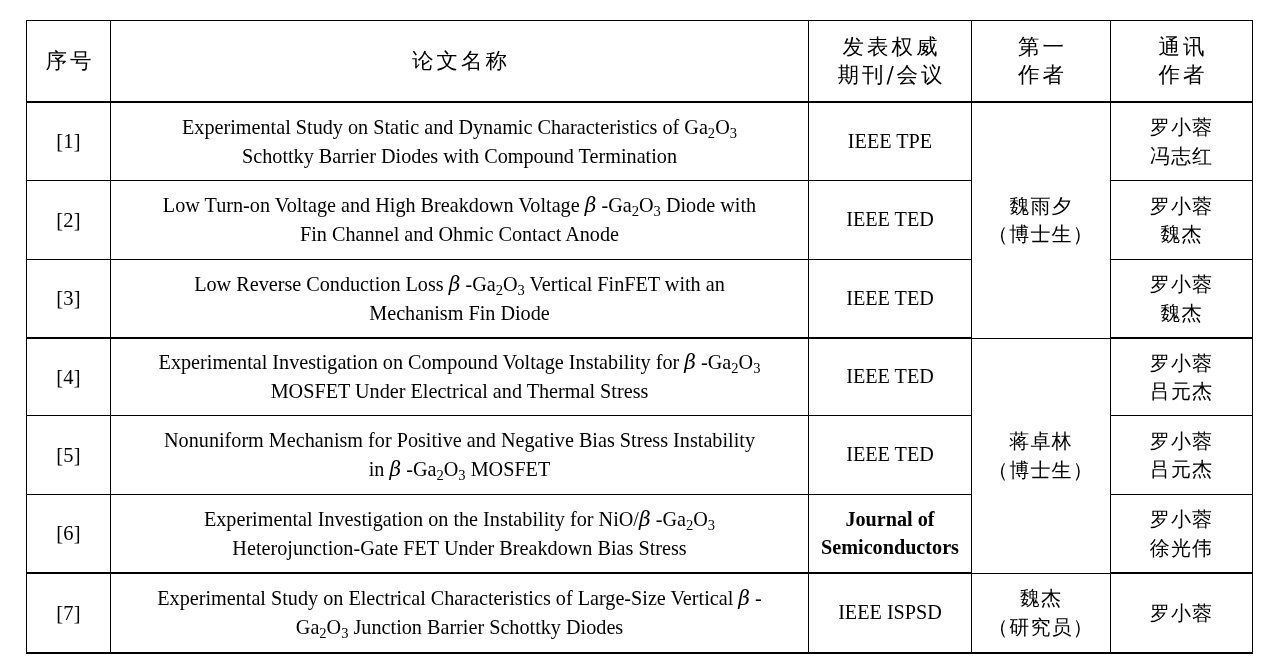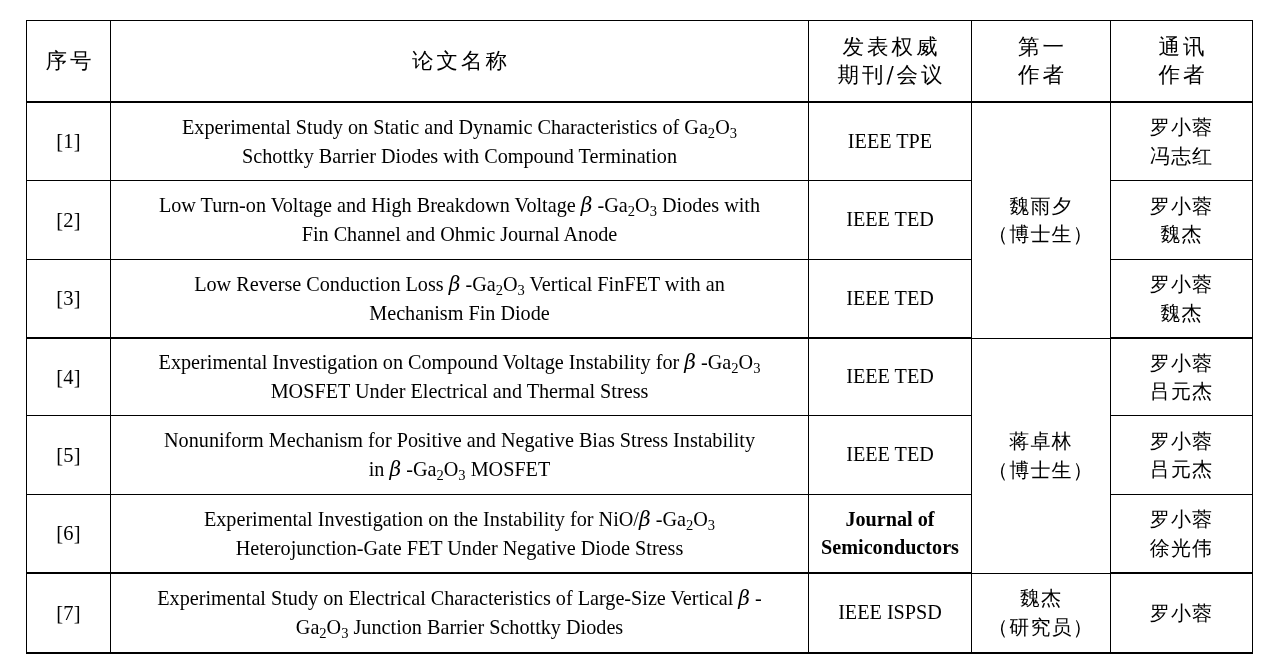--- a/index.html
+++ b/index.html
@@ -171,22 +171,22 @@
         </td>
         <td class="person">
           <span class="ln">罗小蓉</span>
           <span class="ln">冯志红</span>
         </td>
       </tr>
 
       <tr class="body-row r2">
         <td class="idx">[2]</td>
         <td class="title-cell">
-          <span class="ln"><span>Low Turn-on Voltage and High Breakdown Voltage </span><span class="beta">β</span><span> -Ga</span><sub>2</sub><span>O</span><sub>3</sub><span> Diodes with</span></span>
-          <span class="ln">Fin Channel and Ohmic Journal Anode</span>
+          <span class="ln"><span>Low Turn-on Voltage and High Breakdown Voltage </span><span class="beta">β</span><span> -Ga</span><sub>2</sub><span>O</span><sub>3</sub><span> Diode with</span></span>
+          <span class="ln">Fin Channel and Ohmic Contact Anode</span>
         </td>
         <td class="journal">IEEE TED</td>
         <td class="person">
           <span class="ln">罗小蓉</span>
           <span class="ln">魏杰</span>
         </td>
       </tr>
 
       <tr class="body-row r3">
         <td class="idx">[3]</td>
@@ -228,21 +228,21 @@
         <td class="person">
           <span class="ln">罗小蓉</span>
           <span class="ln">吕元杰</span>
         </td>
       </tr>
 
       <tr class="body-row r6">
         <td class="idx">[6]</td>
         <td class="title-cell">
           <span class="ln"><span>Experimental Investigation on the Instability for NiO/</span><span class="beta">β</span><span> -Ga</span><sub>2</sub><span>O</span><sub>3</sub></span>
-          <span class="ln">Heterojunction-Gate FET Under Negative Diode Stress</span>
+          <span class="ln">Heterojunction-Gate FET Under Breakdown Bias Stress</span>
         </td>
         <td class="journal plain">
           <span class="ln">Journal of</span>
           <span class="ln">Semiconductors</span>
         </td>
         <td class="person">
           <span class="ln">罗小蓉</span>
           <span class="ln">徐光伟</span>
         </td>
       </tr>

